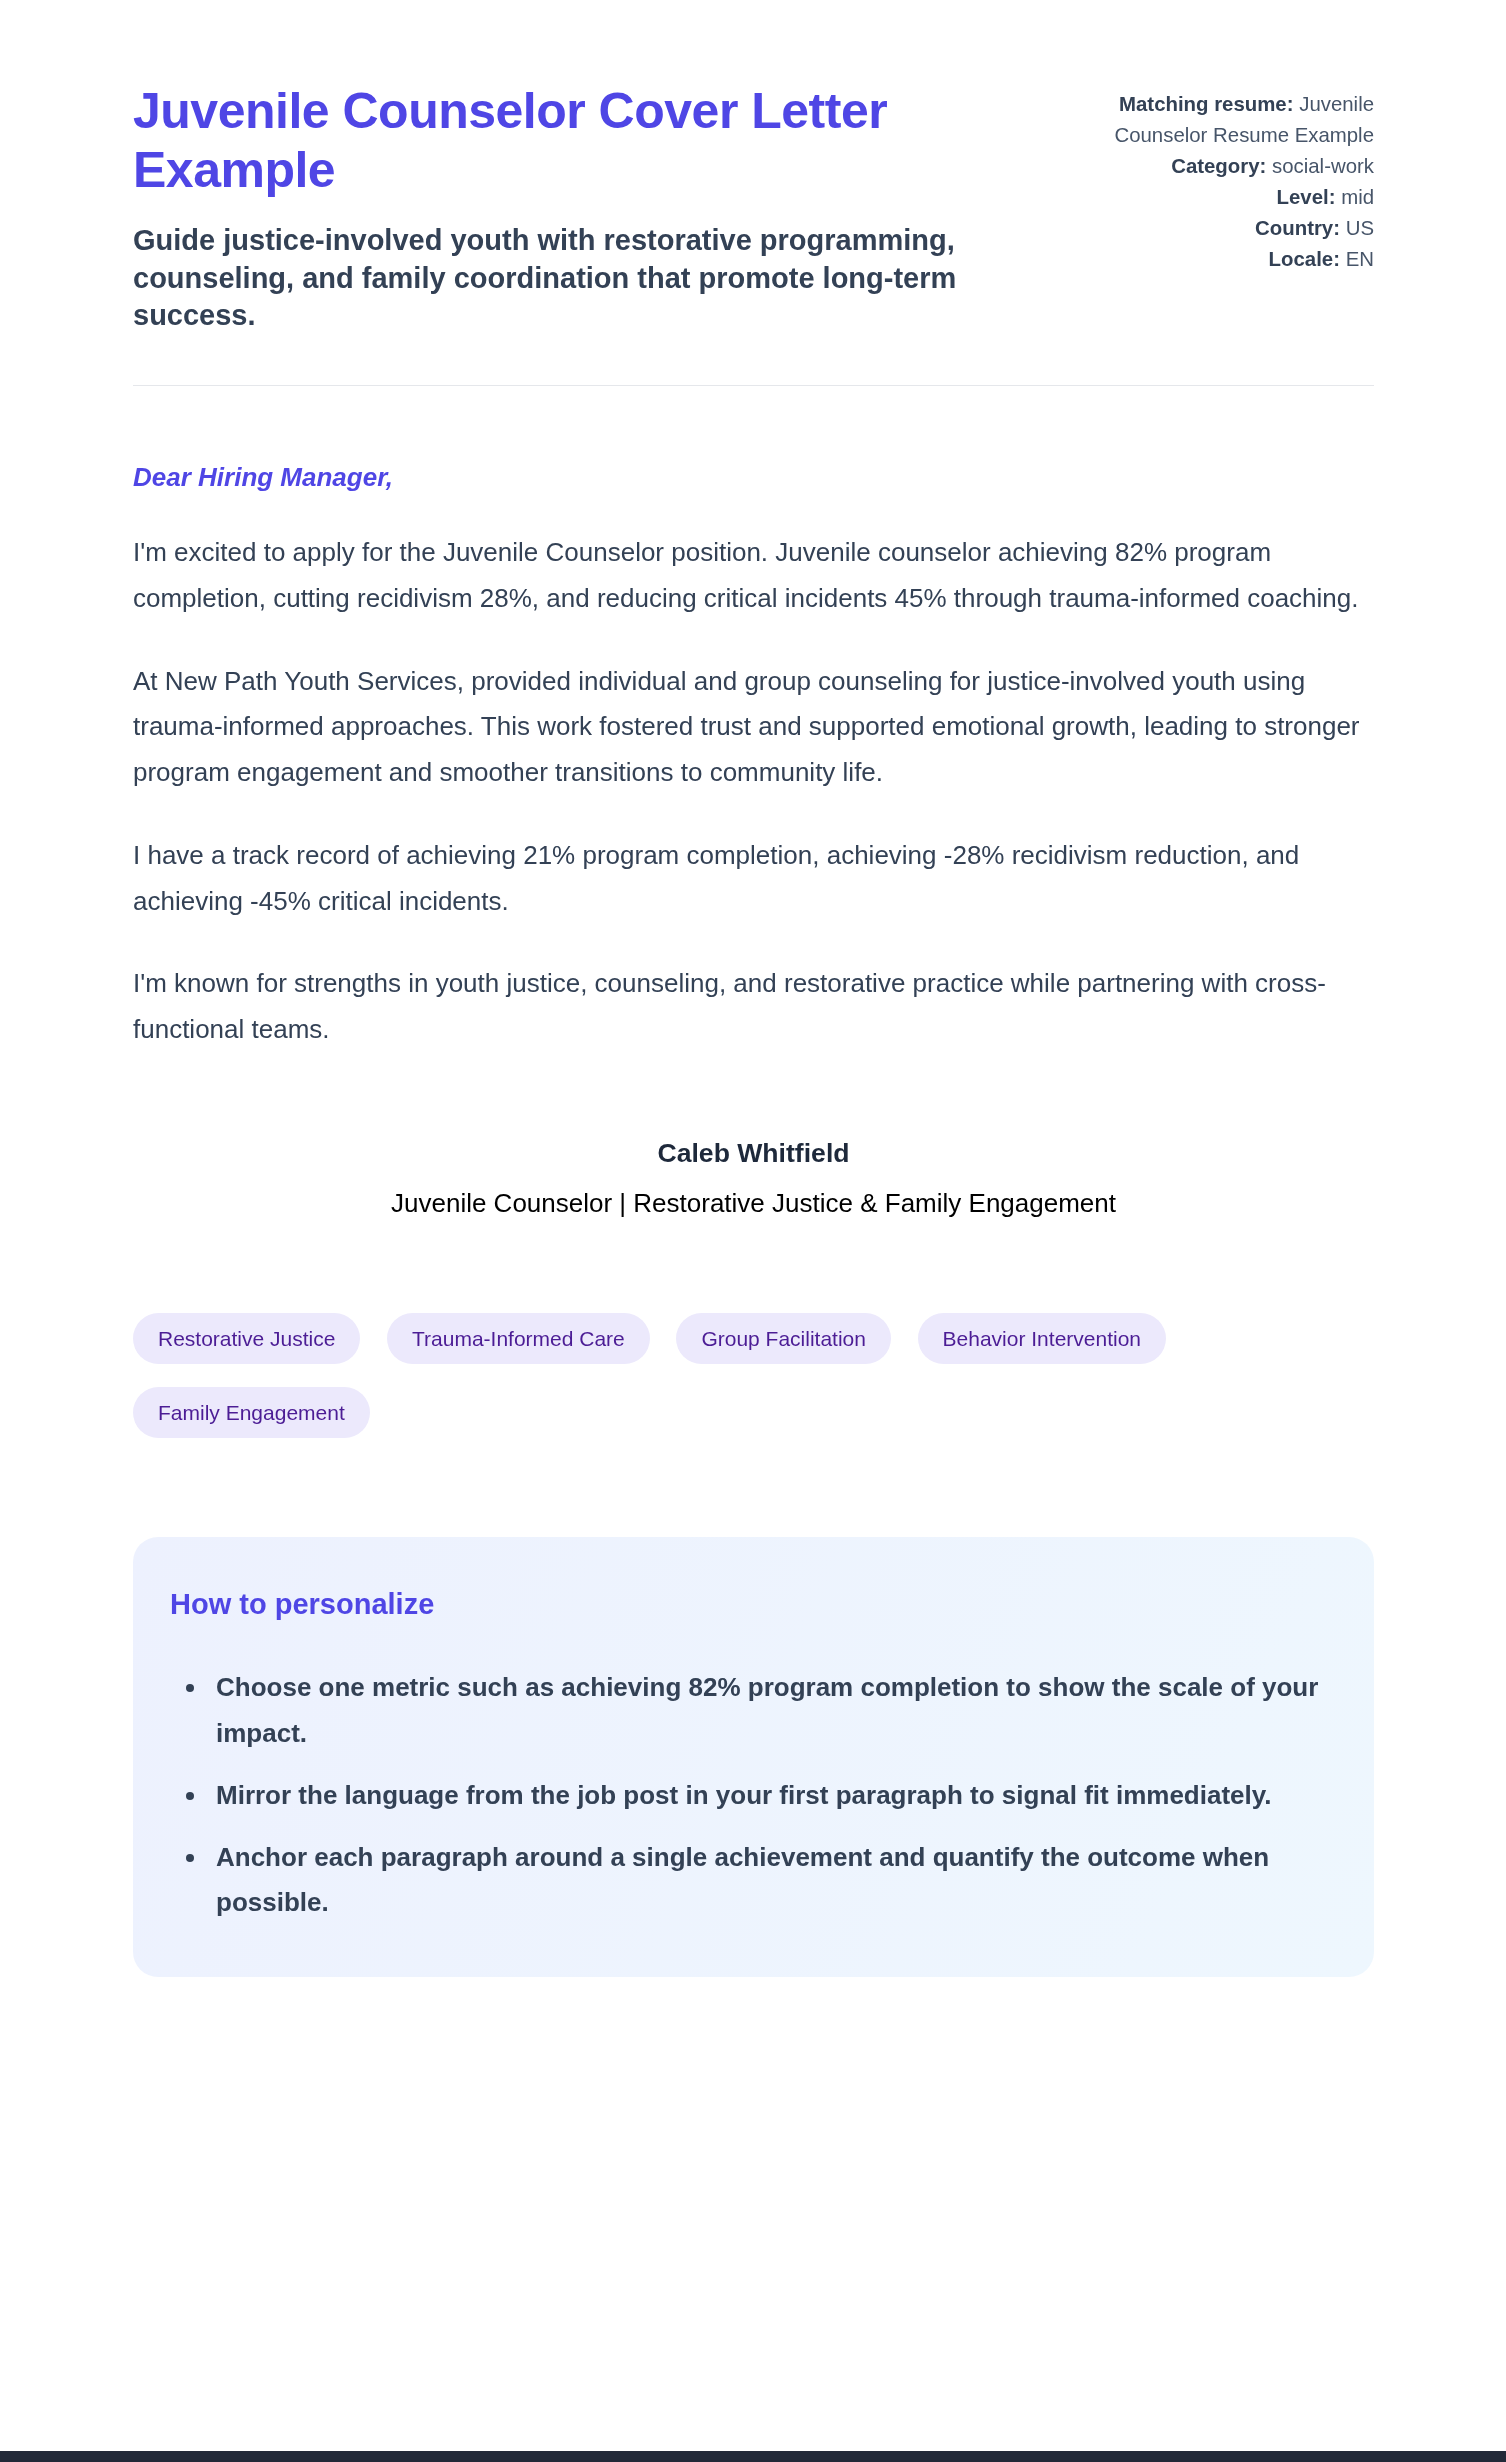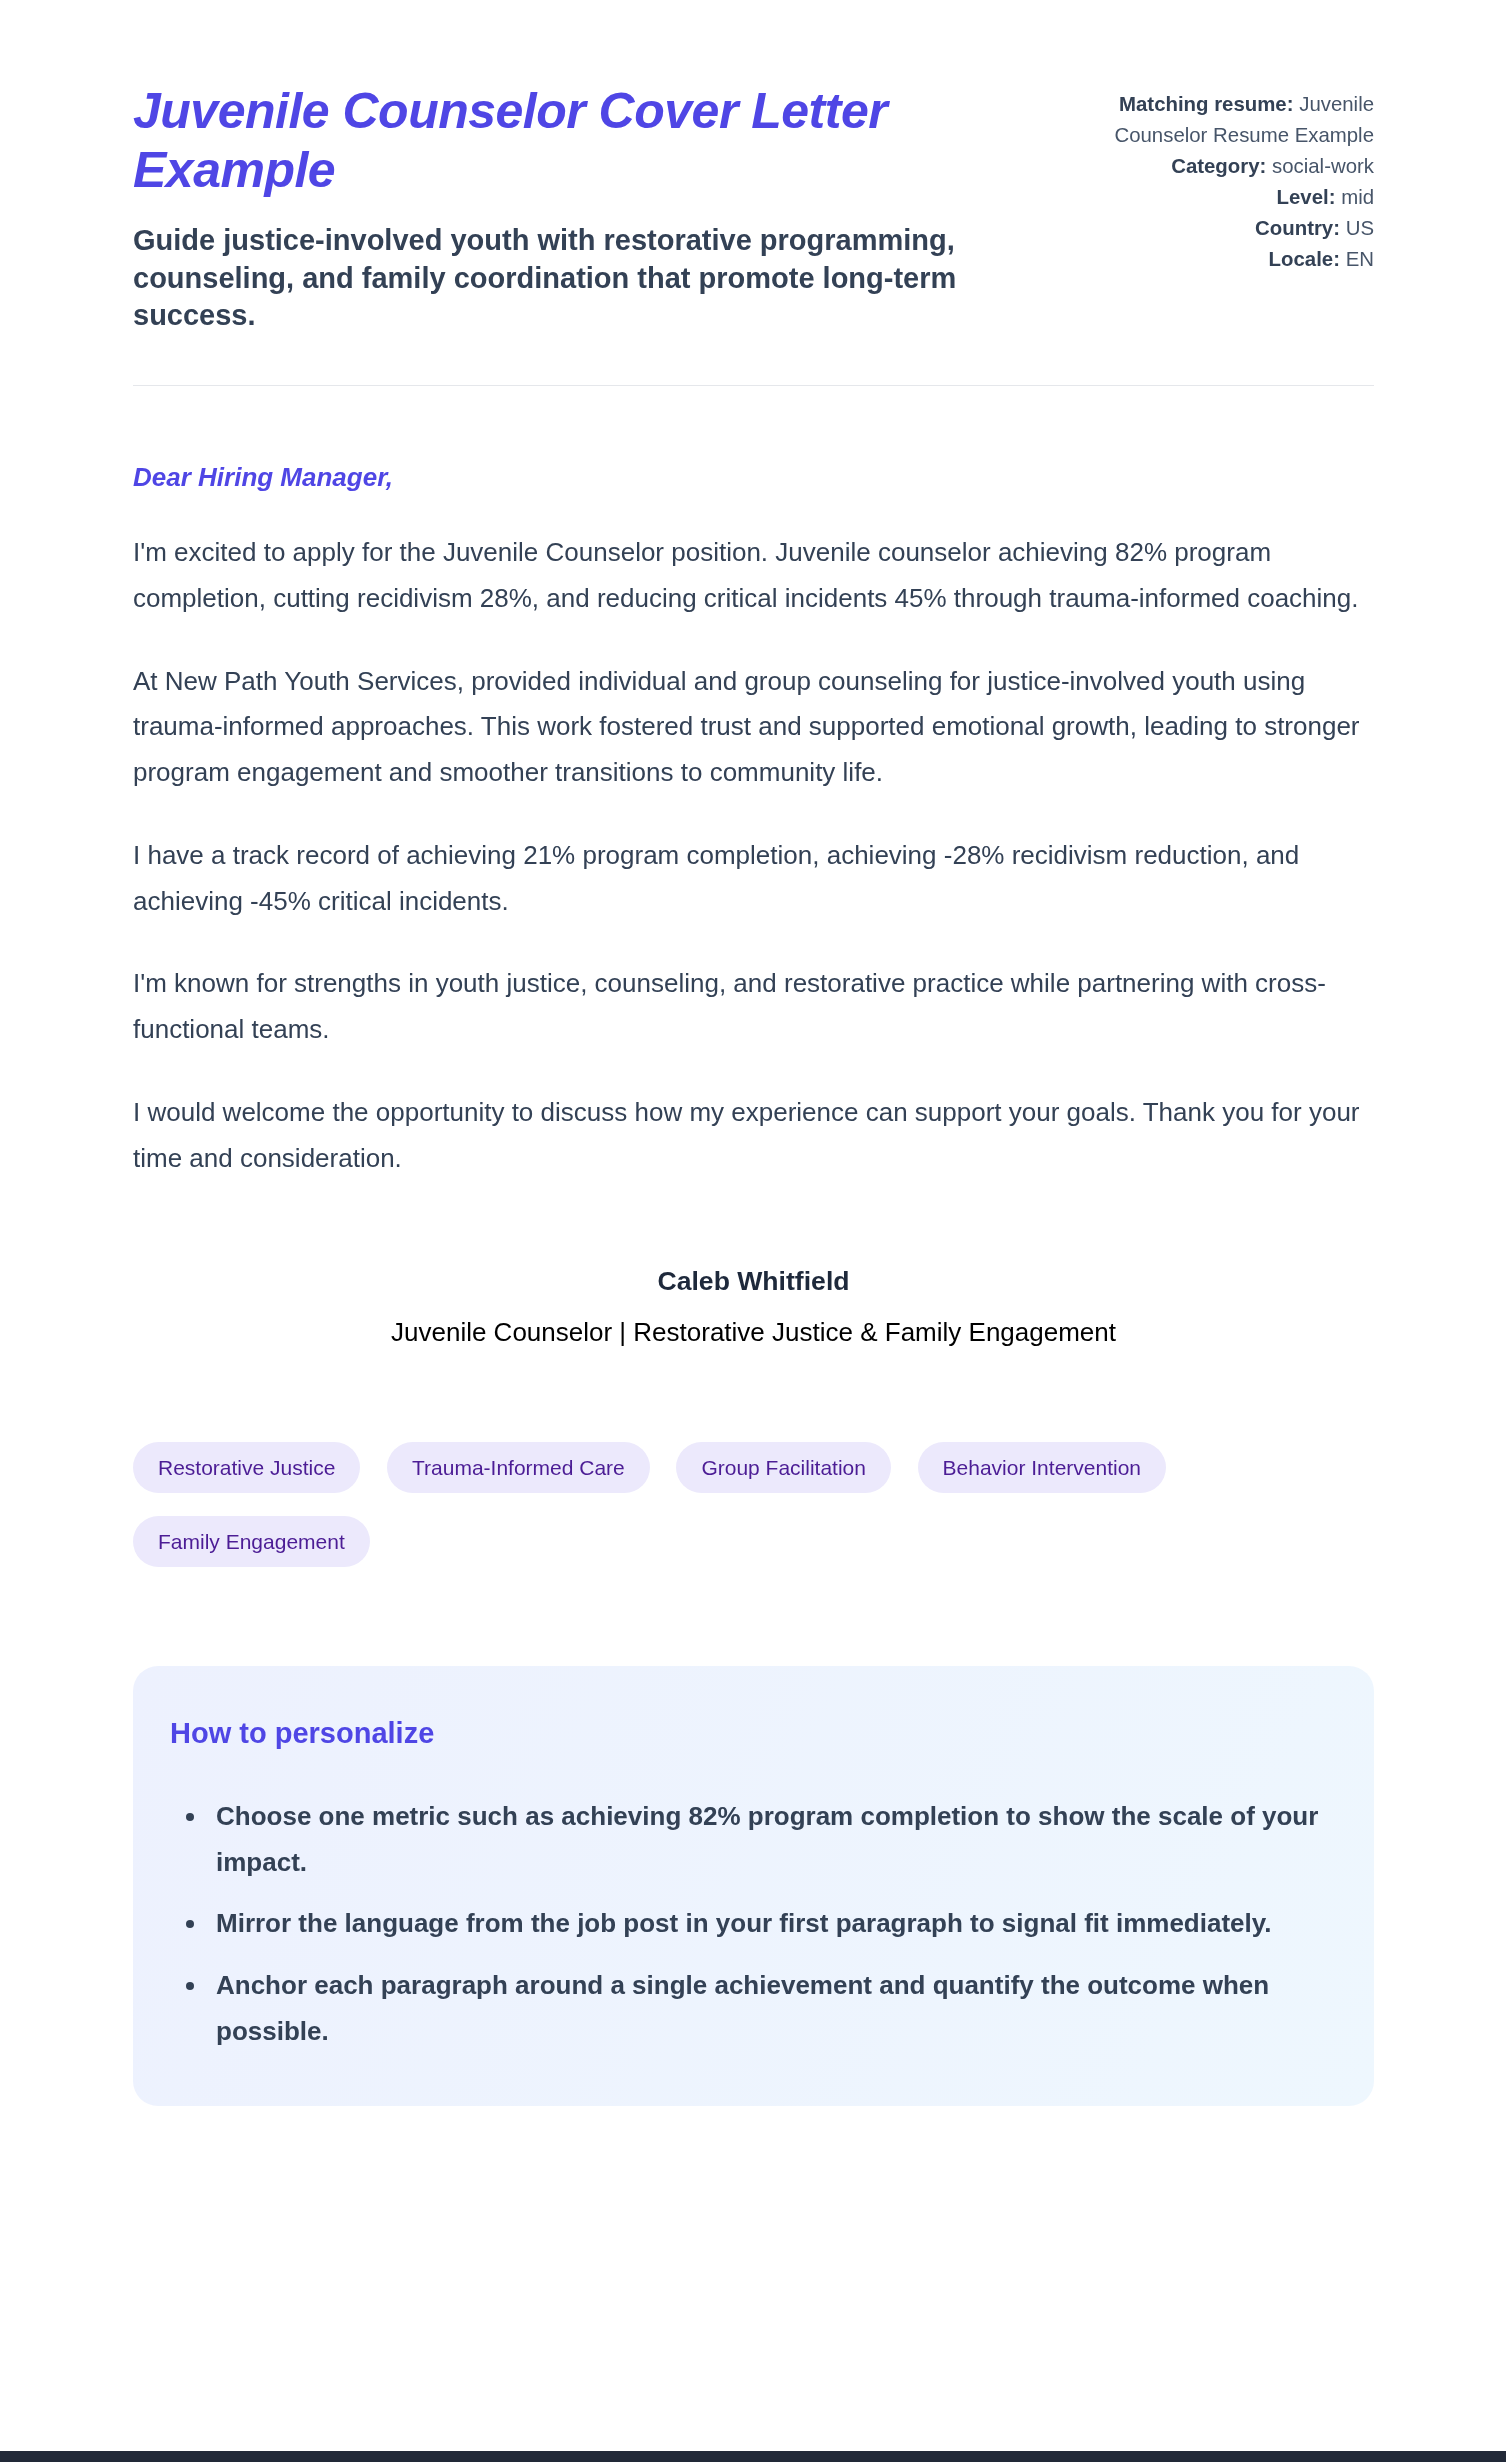--- a/index.html
+++ b/index.html
@@ -16,21 +16,20 @@
 
   .header { display: flex; justify-content: space-between; align-items: flex-start; gap: 43px; }
   .header-left { max-width: 935px; }
   .title {
     margin: 0;
     font-size: 50px;
     line-height: 1.17;
     font-weight: 800;
     color: #4f46e5;
     letter-spacing: -0.5px;
-    font-style: italic;
   }
   .subtitle {
     margin: 23px 0 0;
     font-size: 29px;
     line-height: 1.3;
     font-weight: 700;
     color: #334155;
   }
   .meta {
     flex: 0 0 266px;
@@ -125,21 +124,20 @@
 
   <hr class="divider">
 
   <main>
     <p class="greeting">Dear Hiring Manager,</p>
 
     <p class="para">I'm excited to apply for the Juvenile Counselor position. Juvenile counselor achieving 82% program completion, cutting recidivism 28%, and reducing critical incidents 45% through trauma-informed coaching.</p>
     <p class="para">At New Path Youth Services, provided individual and group counseling for justice-involved youth using trauma-informed approaches. This work fostered trust and supported emotional growth, leading to stronger program engagement and smoother transitions to community life.</p>
     <p class="para">I have a track record of achieving 21% program completion, achieving -28% recidivism reduction, and achieving -45% critical incidents.</p>
     <p class="para">I'm known for strengths in youth justice, counseling, and restorative practice while partnering with cross-functional teams.</p>
-    <p class="para">I would welcome the opportunity to discuss how my experience can support your goals. Thank you for your time and consideration.</p>
 
     <p class="sig-name">Caleb Whitfield</p>
     <p class="sig-title">Juvenile Counselor | Restorative Justice &amp; Family Engagement</p>
 
     <div class="tags">
       <span class="tag">Restorative Justice</span>
       <span class="tag">Trauma-Informed Care</span>
       <span class="tag">Group Facilitation</span>
       <span class="tag">Behavior Intervention</span>
       <span class="tag">Family Engagement</span>

